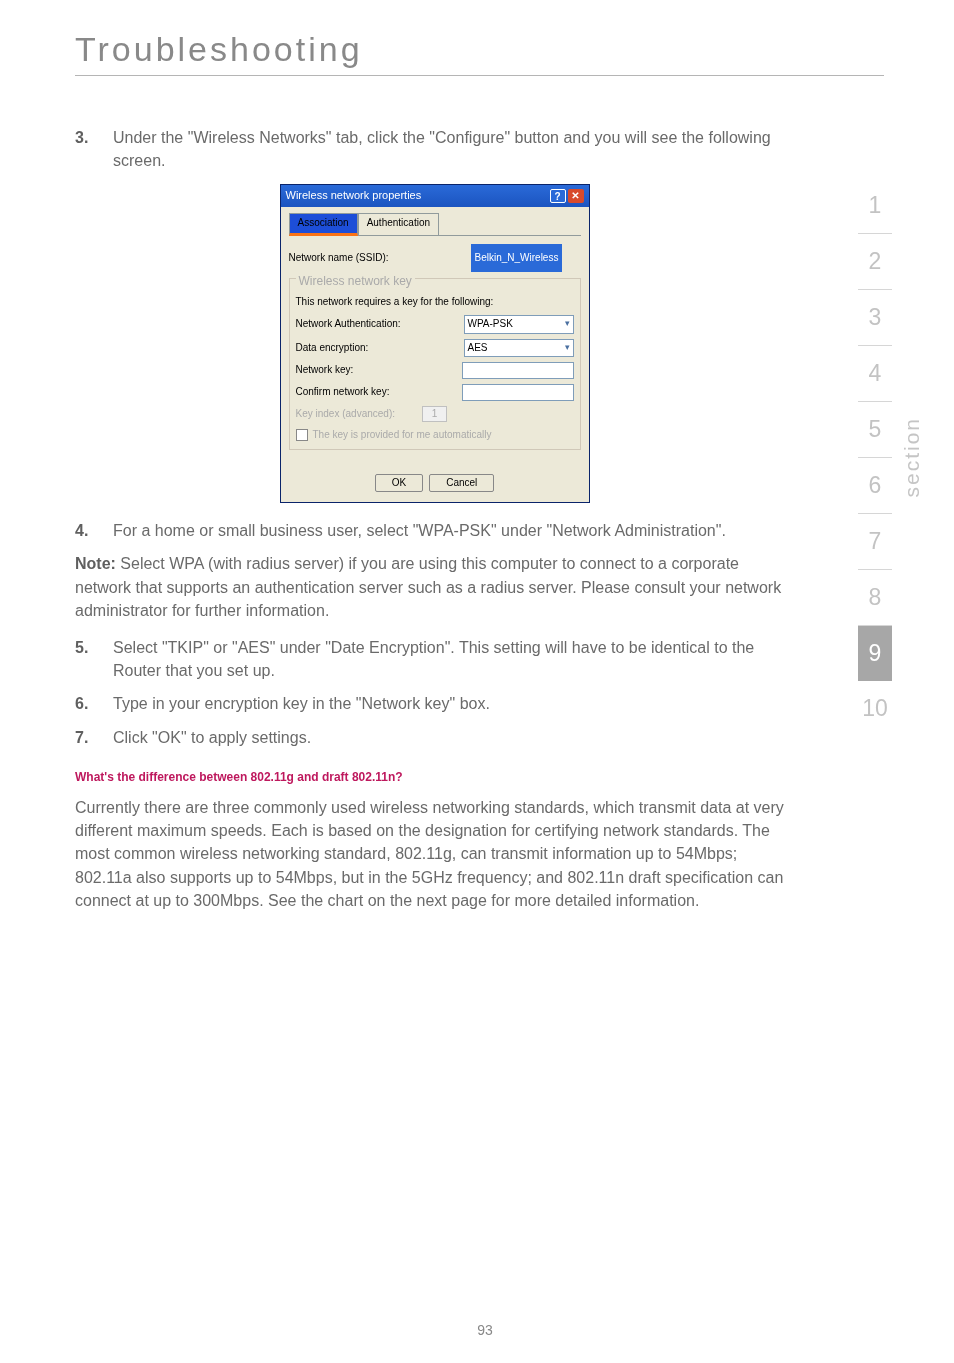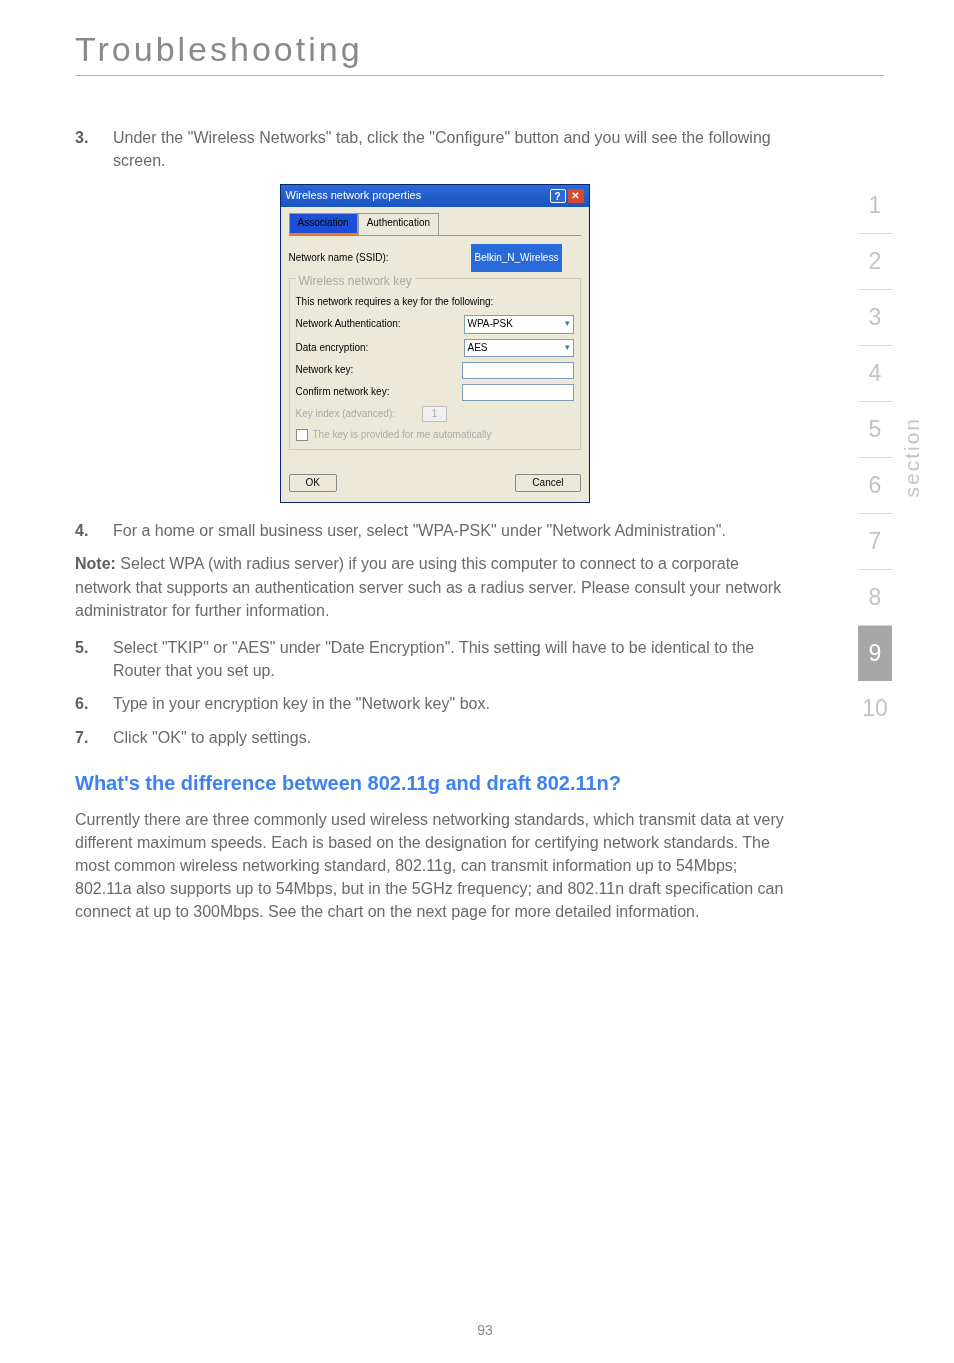--- a/index.html
+++ b/index.html
@@ -48,22 +48,22 @@
     }
     .bold-run {
       font-weight: bold;
       color: #5f5f5f;
     }
     .para {
       margin-bottom: 14px;
     }
     .subheading {
       font-weight: bold;
-      color: #3b82f6;
-      font-size: 20px;
+      color: #be185d;
+      font-size: 12px;
       margin-top: 20px;
       margin-bottom: 10px;
     }
     .dialog-wrap {
       display: flex;
       justify-content: center;
       margin: 12px 0 16px 0;
     }
     .dialog {
       width: 310px;
@@ -196,21 +196,21 @@
     .cb {
       width: 12px;
       height: 12px;
       border: 1px solid #888;
       background: #fff;
       flex-shrink: 0;
       margin-top: 1px;
     }
     .dialog-buttons {
       display: flex;
-      justify-content: space-between;
+      justify-content: center;
       gap: 6px;
       margin-top: 24px;
     }
     .dlg-btn {
       border: 1px solid #888;
       background: #ece9d8;
       padding: 1px 16px;
       font-size: 10px;
       border-radius: 2px;
     }

